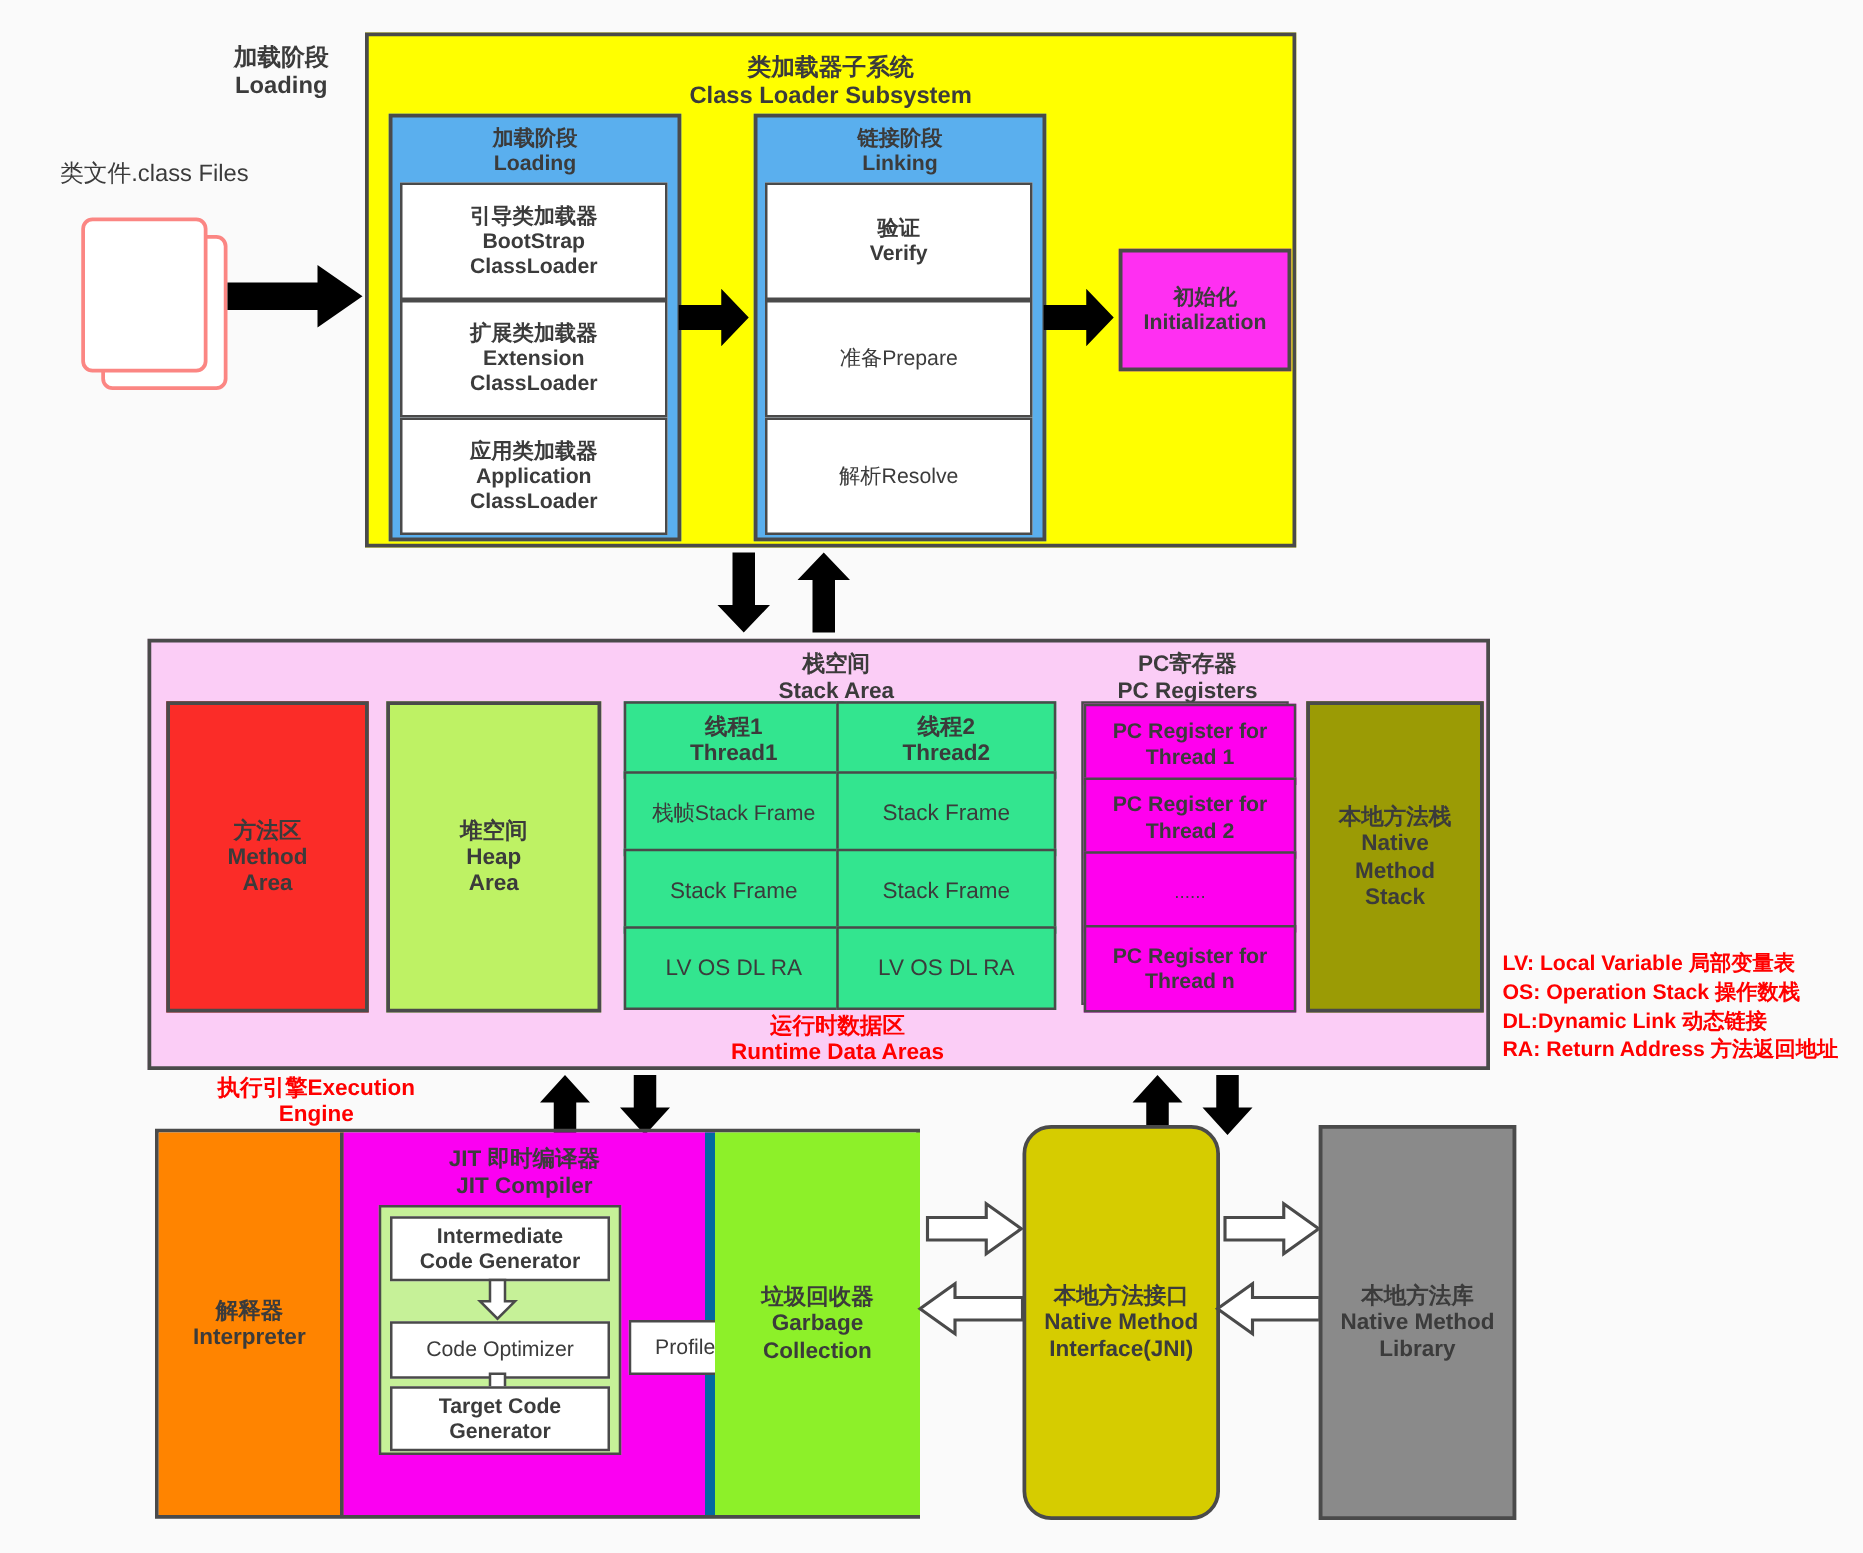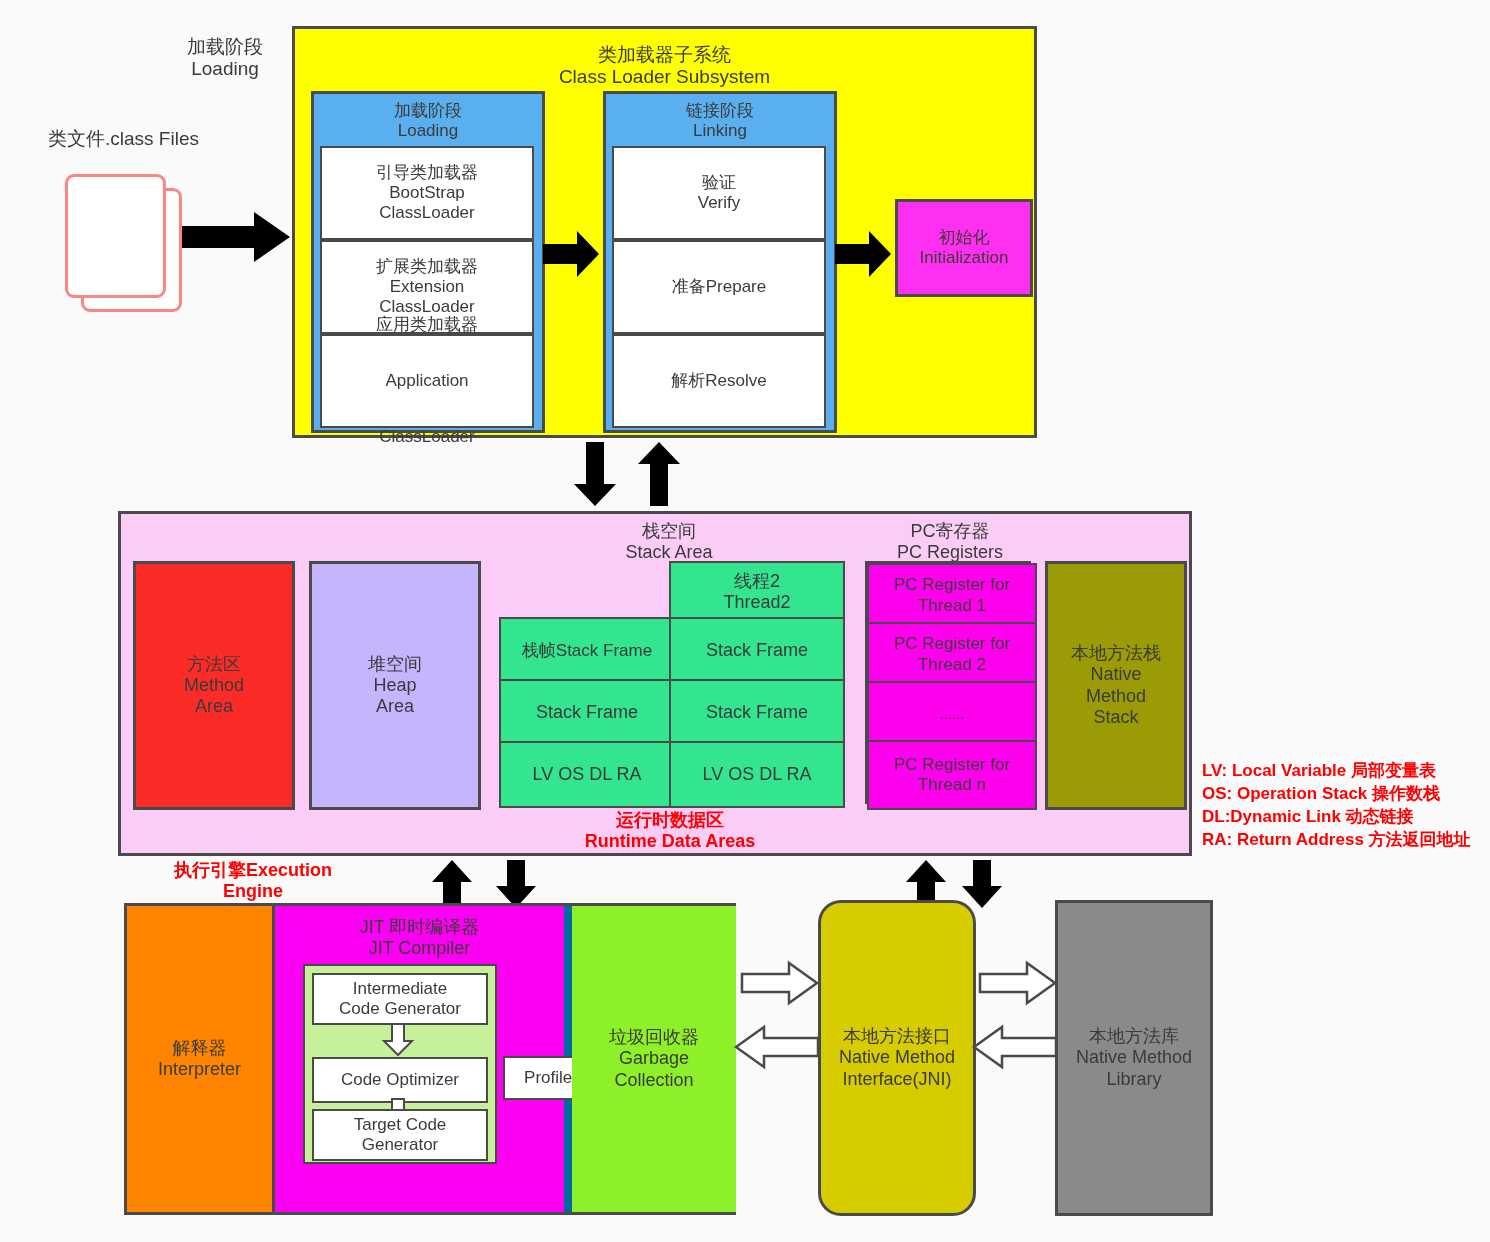--- a/index.html
+++ b/index.html
@@ -16,36 +16,36 @@
     overflow: hidden;
   }
   .abs { position: absolute; box-sizing: border-box; }
   .ctr {
     display: flex;
     align-items: center;
     justify-content: center;
     text-align: center;
     line-height: 1.18;
   }
-  .col { flex-direction: column; }
+  .col { flex-direction: column; font-weight: bold; }
 
   
   .bx {
     border: 3px solid #4a4a4a;
   }
   .bx-thin { border: 2px solid #4a4a4a; }
 
   
   .c-yellow  { background: #ffff00; }
   .c-blue    { background: #5aafee; }
   .c-white   { background: #ffffff; }
   .c-magenta { background: #ff2ff2; }
   .c-pink    { background: #fbcdf6; }
   .c-red     { background: #fb2c28; }
-  .c-cyan    { background: #c4b5fd; }
+  .c-cyan    { background: #bef264; }
   .c-green   { background: #33e58f; }
   .c-mag2    { background: #ff00ee; }
   .c-olive   { background: #9b9b05; }
   .c-orange  { background: #ff8400; }
   .c-mag3    { background: #fb00f2; }
   .c-ltgreen { background: #c6f198; }
   .c-lime    { background: #8df029; }
   .c-gold    { background: #d6cc00; }
   .c-gray    { background: #8a8a8a; }
 
@@ -108,21 +108,21 @@
       <div>BootStrap</div>
       <div>ClassLoader</div>
     </div>
 
     <div class="bx-thin c-white ctr col t17 lbl-dark" style="position:absolute; left:6px; top:146px; width:210px; height:90px;">
       <div>扩展类加载器</div>
       <div>Extension</div>
       <div>ClassLoader</div>
     </div>
 
-    <div class="bx-thin c-white ctr col t17 lbl-dark" style="position:absolute; left:6px; top:240px; width:210px; height:90px;gap:36px;">
+    <div class="bx-thin c-white ctr col t17 lbl-dark" style="position:absolute; left:6px; top:240px; width:210px; height:90px;">
       <div>应用类加载器</div>
       <div>Application</div>
       <div>ClassLoader</div>
     </div>
   </div>
 
   <div style="position:absolute; left:248px; top:200px; width:58px; height:50px;">
     <svg width="58" height="50" viewBox="0 0 58 50">
       <polygon points="0,15 34,15 34,2 56,25 34,48 34,35 0,35" fill="#000000"></polygon>
     </svg>
@@ -185,20 +185,24 @@
     <div>Area</div>
   </div>
 
   <div class="ctr col t18 lbl-dark" style="position:absolute; left:378px; top:6px; width:340px; height:44px;">
     <div>栈空间</div>
     <div>Stack Area</div>
   </div>
 
   <div class="abs" style="left:378px; top:47px; width:342px; height:243px;">
 
+    <div class="bx-thin c-green ctr col t18 lbl-dark" style="position:absolute; left:0; top:0; width:172px; height:58px;">
+      <div>线程1</div>
+      <div>Thread1</div>
+    </div>
     <div class="bx-thin c-green ctr t17 lbl-dark" style="position:absolute; left:0; top:56px; width:172px; height:64px;">
       <div>栈帧Stack Frame</div>
     </div>
     <div class="bx-thin c-green ctr t18 lbl-dark" style="position:absolute; left:0; top:118px; width:172px; height:64px;">
       <div>Stack Frame</div>
     </div>
     <div class="bx-thin c-green ctr t18 lbl-dark" style="position:absolute; left:0; top:180px; width:172px; height:63px;">
       <div>LV OS DL RA</div>
     </div>
 

